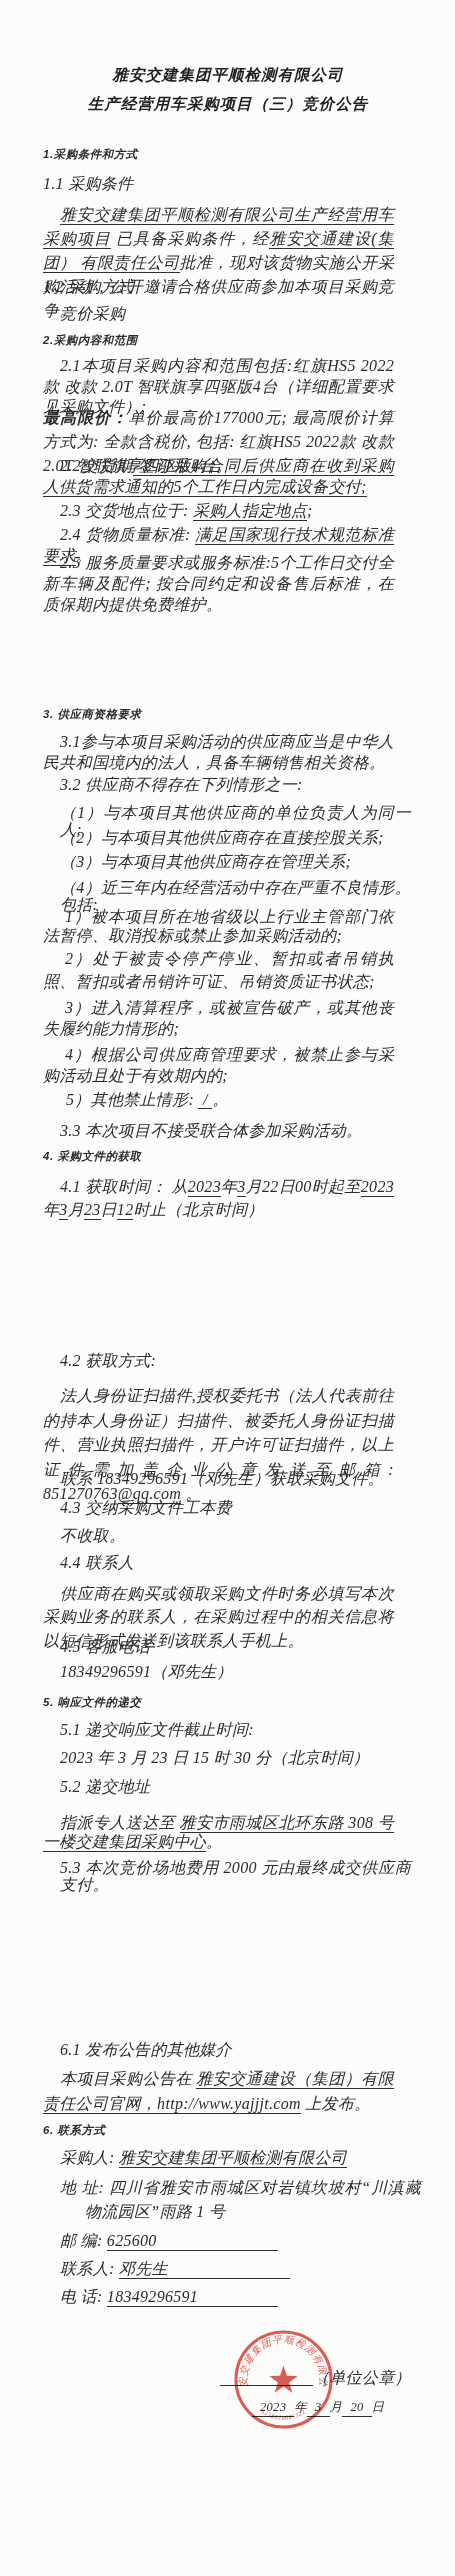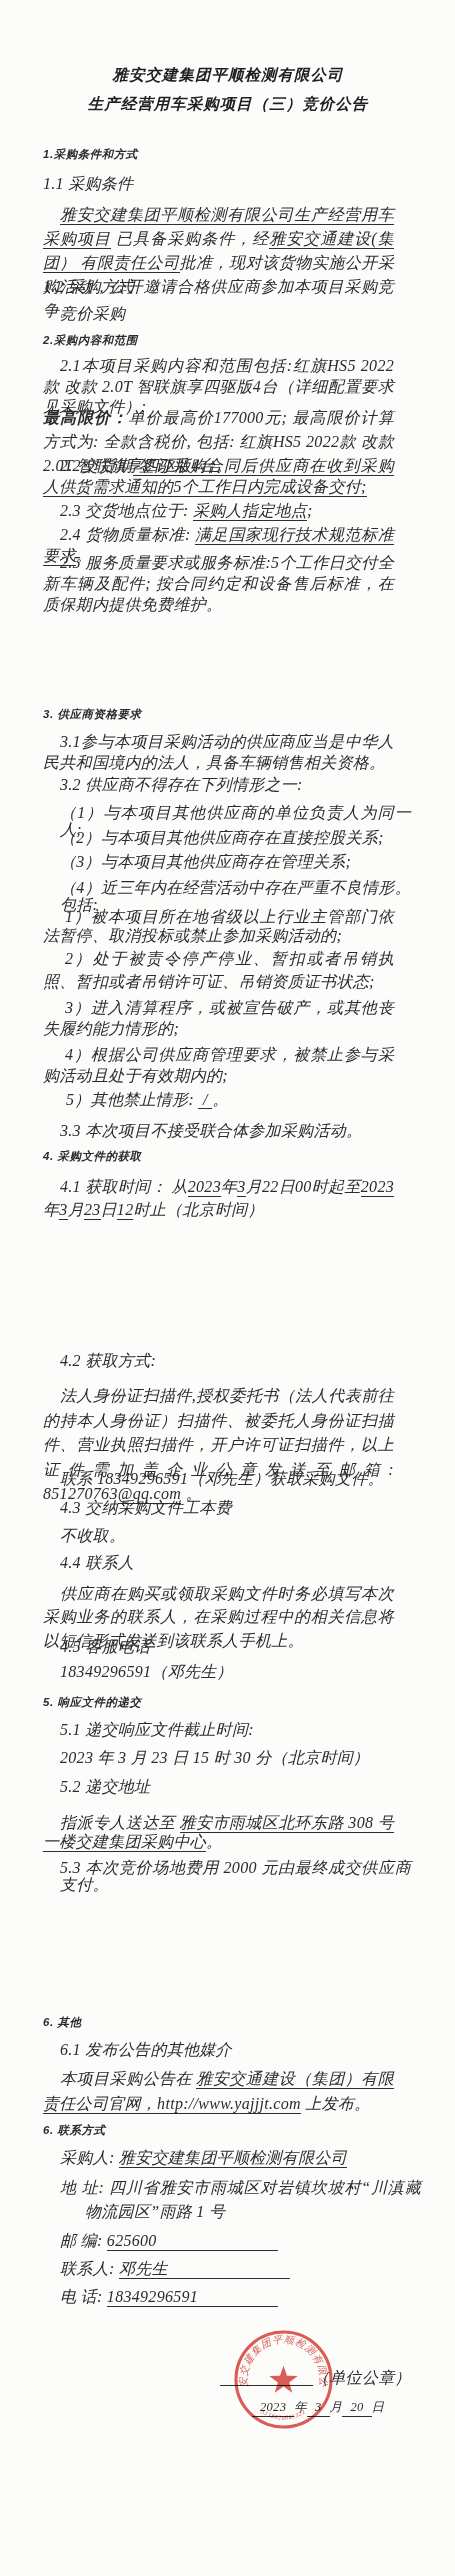--- a/index.html
+++ b/index.html
@@ -68,21 +68,20 @@
   <div class="blk one" style="top:1638px;left:60px">4.5 客服电话</div>
   <div class="blk one" style="top:1663px;left:60px">18349296591（邓先生）</div>
 
   <div class="blk hd" style="top:1694px;left:43px">5.  响应文件的递交</div>
   <div class="blk one" style="top:1721px;left:60px">5.1 递交响应文件截止时间:</div>
   <div class="blk one" style="top:1749px;left:60px">2023 年 3 月 23 日 15 时 30 分（北京时间）</div>
   <div class="blk one" style="top:1778px;left:60px">5.2 递交地址</div>
   <div class="blk ind" style="top:1813px;left:43px;line-height:19px"><span>指派专人送达至 </span><span class="u">雅安市雨城区北环东路 308 号一楼交建集团采购中心</span><span>。</span></div>
   <div class="blk one" style="top:1859px;left:60px">5.3 本次竞价场地费用 2000 元由最终成交供应商支付。</div>
 
-  <div class="blk hd" style="top:2014px;left:43px">6.  其他</div>
   <div class="blk one" style="top:2041px;left:60px">6.1 发布公告的其他媒介</div>
   <div class="blk ind" style="top:2067px;left:43px;line-height:24.5px"><span>本项目采购公告在 </span><span class="u">雅安交通建设（集团）有限责任公司官网，</span><span class="u">http://www.yajjjt.com</span><span> 上发布。</span></div>
 
   <div class="blk hd" style="top:2122px;left:43px">6.  联系方式</div>
   <div class="blk one" style="top:2149px;left:60px"><span>采购人: </span><span class="u">雅安交建集团平顺检测有限公司</span></div>
   <div class="blk hang" style="top:2176px;left:60px;width:336px"><span>地  址: </span><span>四川省雅安市雨城区对岩镇坎坡村“川滇藏物流园区”雨路 1 号</span></div>
   <div class="blk one" style="top:2232px;left:60px"><span>邮  编: </span><span class="fill">625600</span></div>
   <div class="blk one" style="top:2260px;left:60px"><span>联系人: </span><span class="fill">邓先生</span></div>
   <div class="blk one" style="top:2288px;left:60px"><span>电  话: </span><span class="fill">18349296591</span></div>
 

